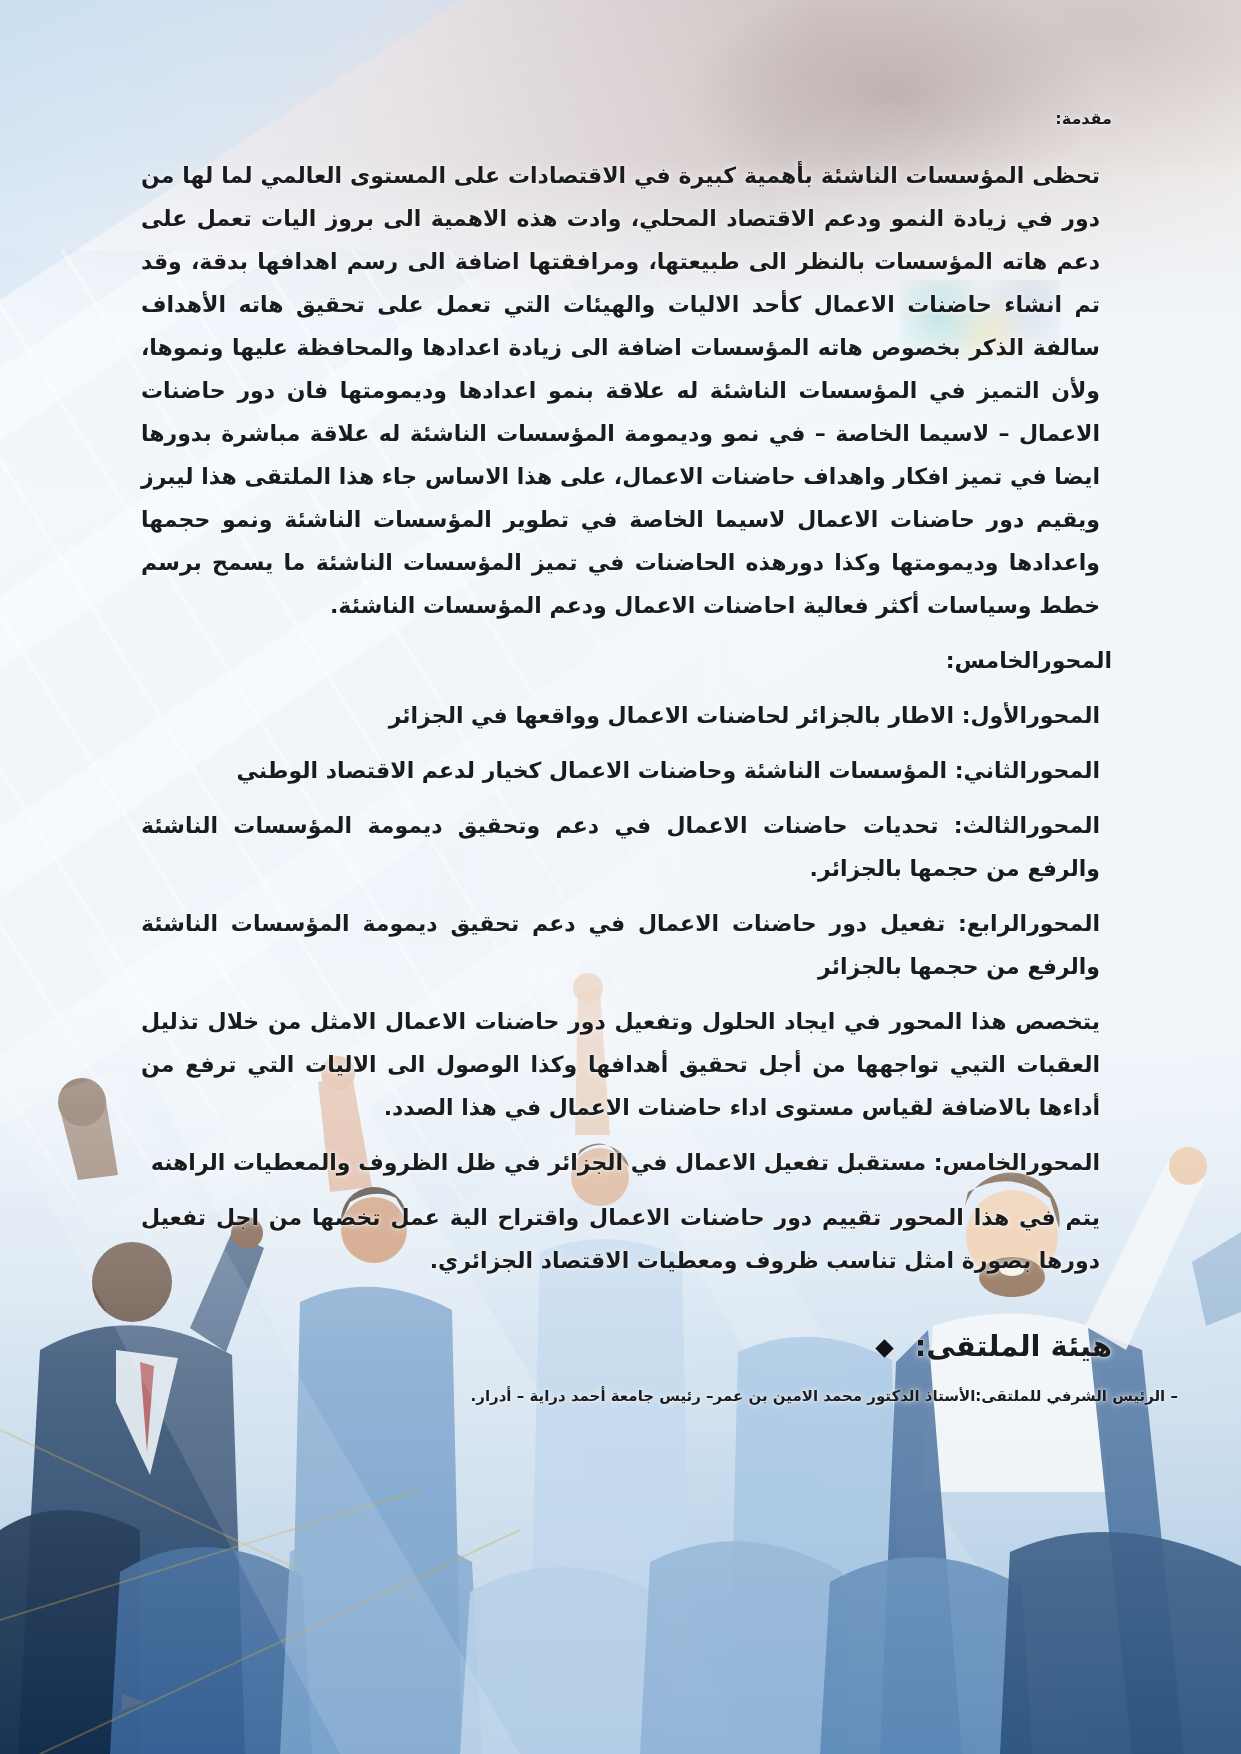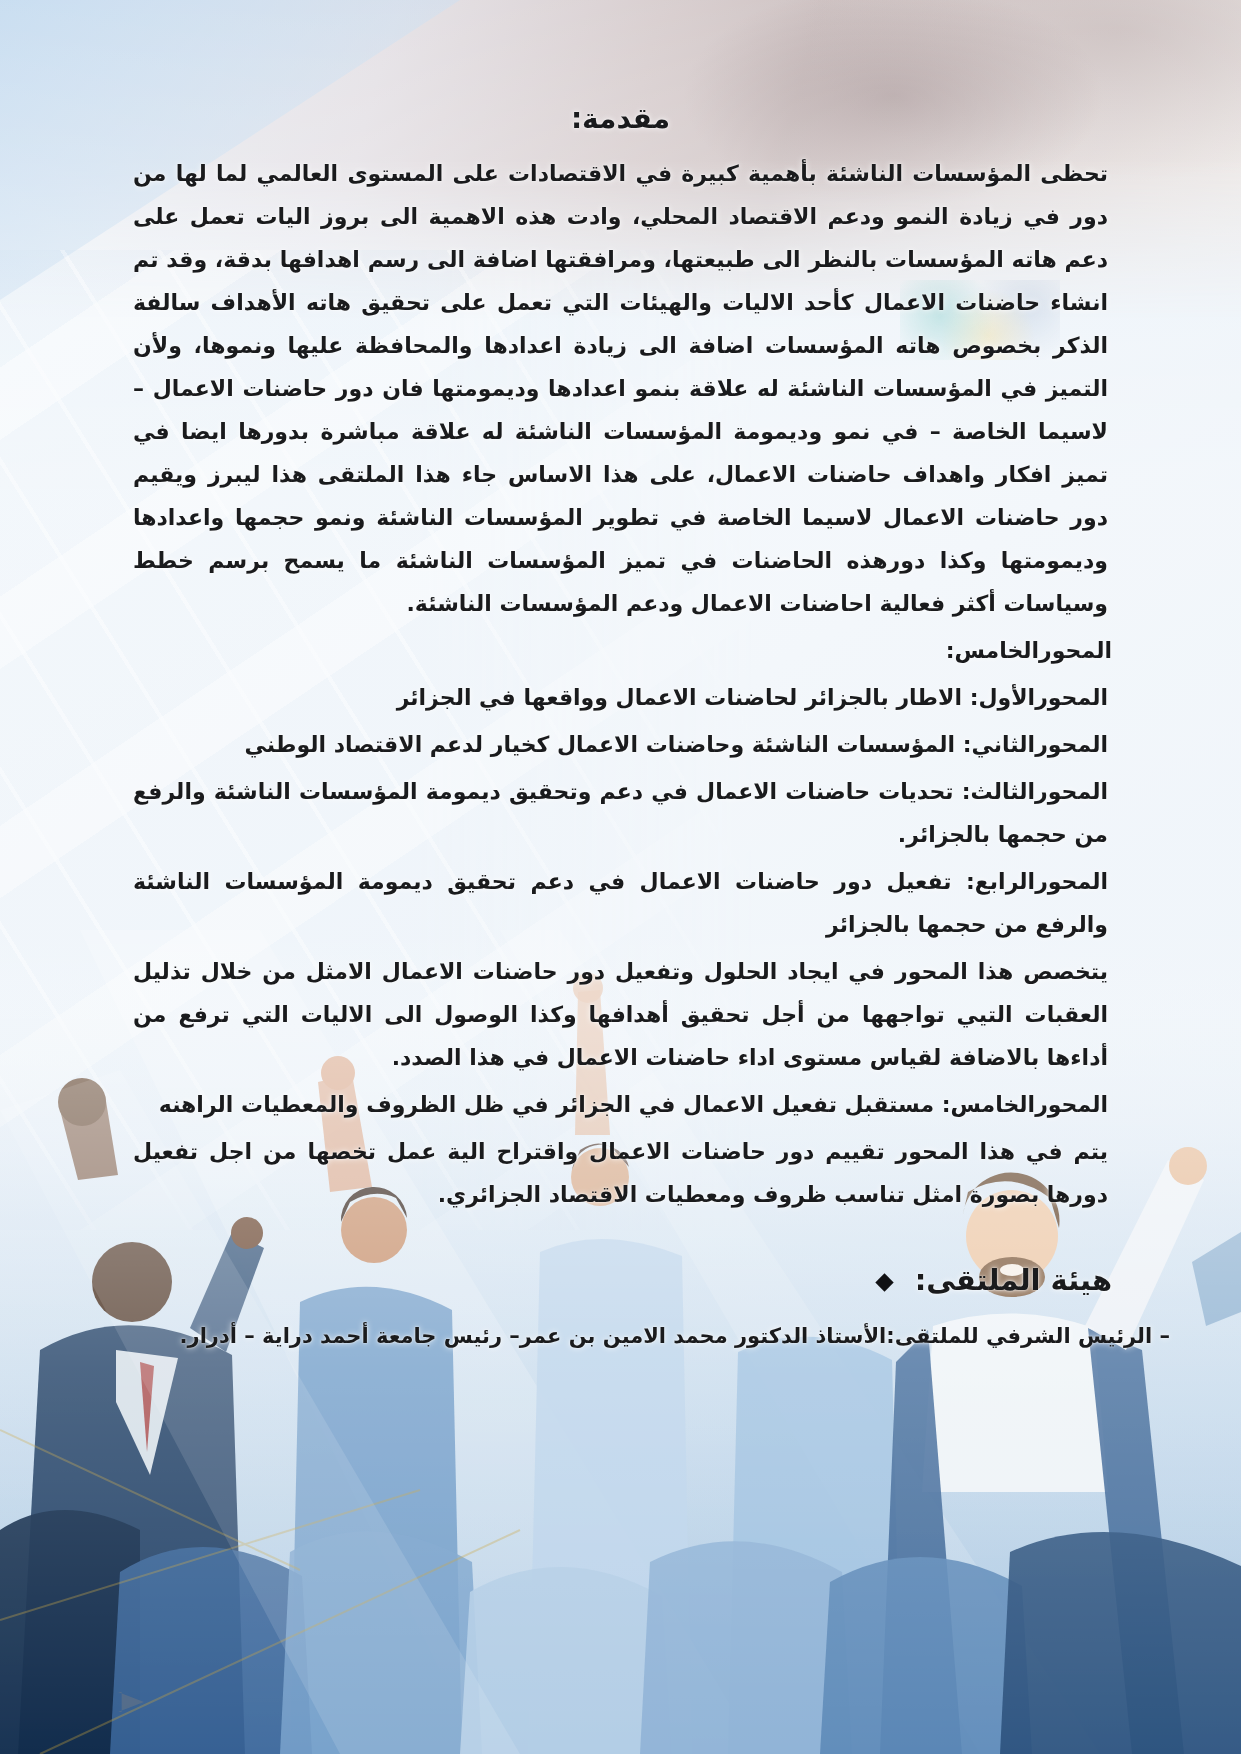--- a/index.html
+++ b/index.html
@@ -45,38 +45,38 @@
     background:linear-gradient(180deg,rgba(255,255,255,.12) 0%,rgba(255,255,255,.5) 28%,rgba(255,255,255,.5) 58%,rgba(255,255,255,.18) 78%,rgba(255,255,255,0) 100%);
   }
   .flag-mark{
     top:1692px;left:118px;width:26px;height:20px;opacity:.55;
     clip-path:polygon(0 0,100% 50%,0 100%,14% 100%,14% 0);
     background:#6b7683;
   }
   
   .content{position:absolute;top:96px;right:129px;left:129px;z-index:5;direction:rtl;}
   .page-title{
-    margin:0 0 10px 0;font-size:28px;line-height:46px;text-align:center;
+    margin:0 0 10px 0;font-size:16px;line-height:46px;text-align:right;
     text-shadow:0 0 6px rgba(255,255,255,.85),0 0 2px rgba(255,255,255,.9);
   }
   .body-text{
-    margin:4px;font-size:22px;line-height:43px;text-align:justify;text-align-last:right;
+    margin:12px;font-size:22px;line-height:43px;text-align:justify;text-align-last:right;
     text-shadow:0 0 6px rgba(255,255,255,.85),0 0 2px rgba(255,255,255,.9);
   }
   .committee-heading{
     margin-top:42px;font-size:29px;line-height:44px;text-align:right;direction:rtl;
     text-shadow:0 0 6px rgba(255,255,255,.85),0 0 2px rgba(255,255,255,.9);
   }
   .diamond{
     display:inline-block;width:13px;height:13px;margin:0 14px 0 0;
     background:#101114;transform:rotate(45deg);vertical-align:middle;
   }
   .members{margin:2px -66px 0 -66px;}
   .members p{
-    margin:8px;font-size:21px;line-height:52px;text-align:right;direction:rtl;
+    margin:0;font-size:15px;line-height:52px;text-align:right;direction:rtl;
     text-shadow:0 0 6px rgba(255,255,255,.85),0 0 2px rgba(255,255,255,.9);
   }
 </style>
 </head>
 <body>
 
 <div class="page">
 
   <div class="bg top-photo"></div>
   <div class="bg geo-topleft"></div>

